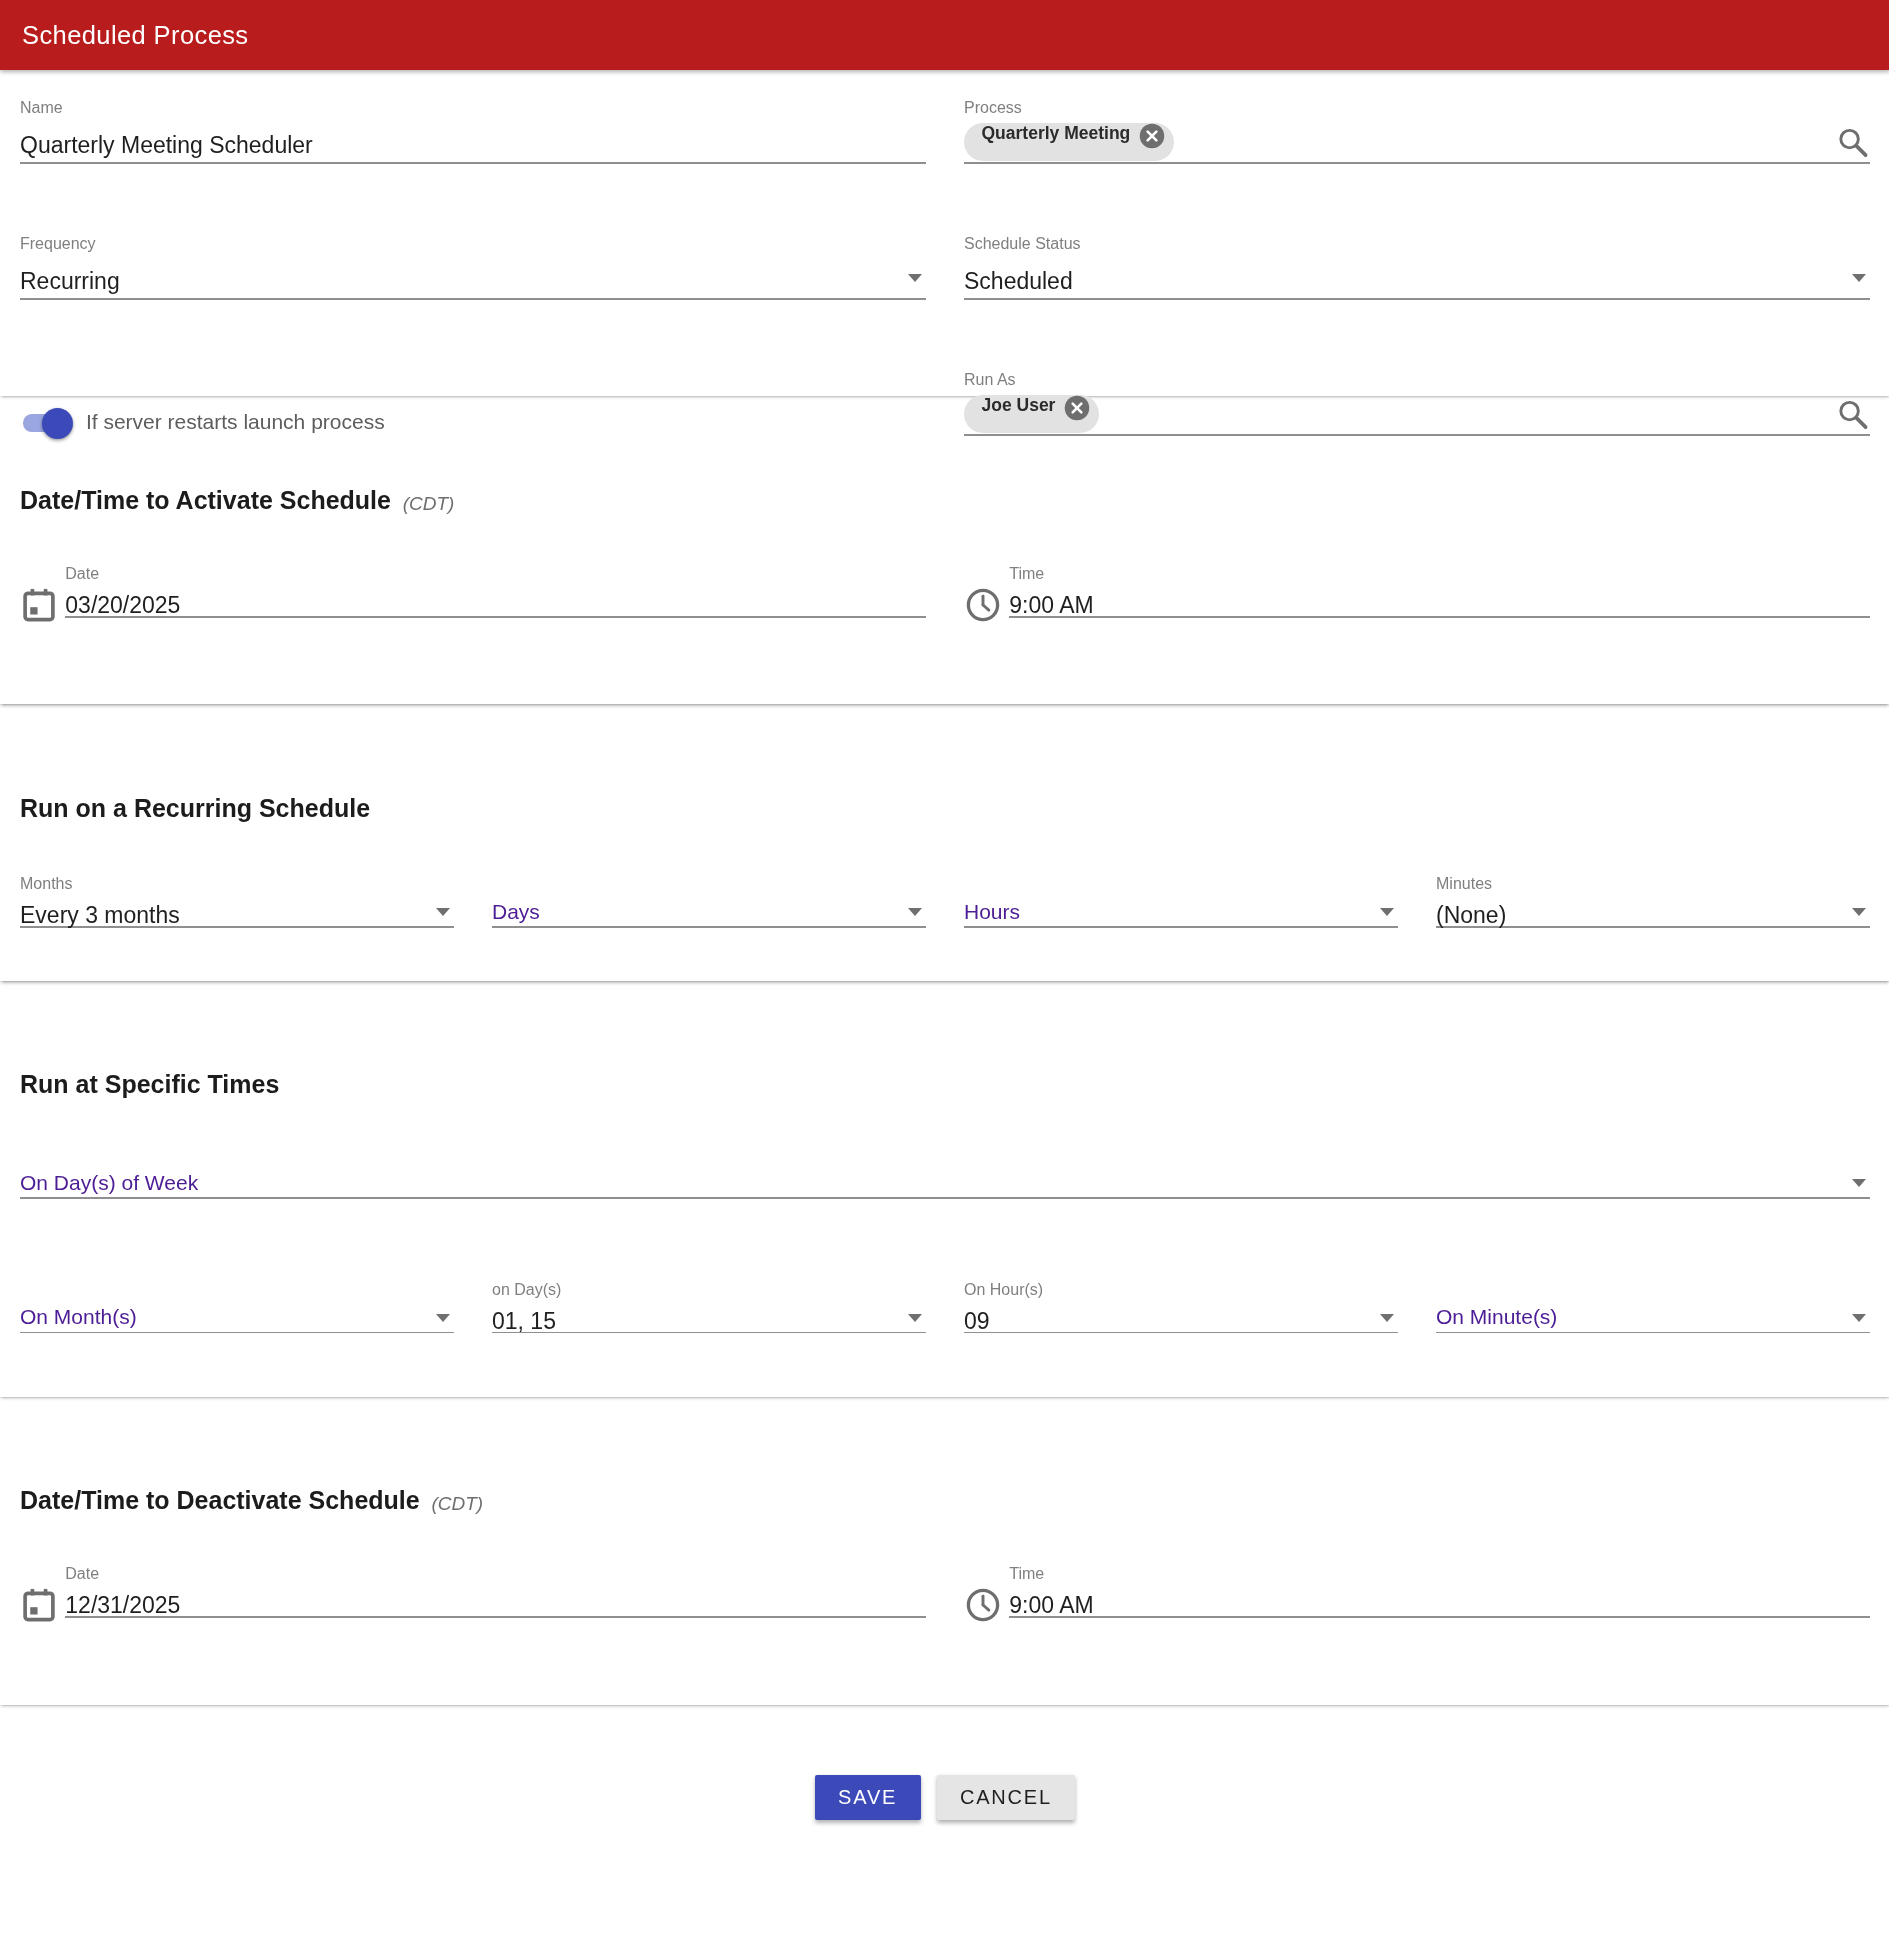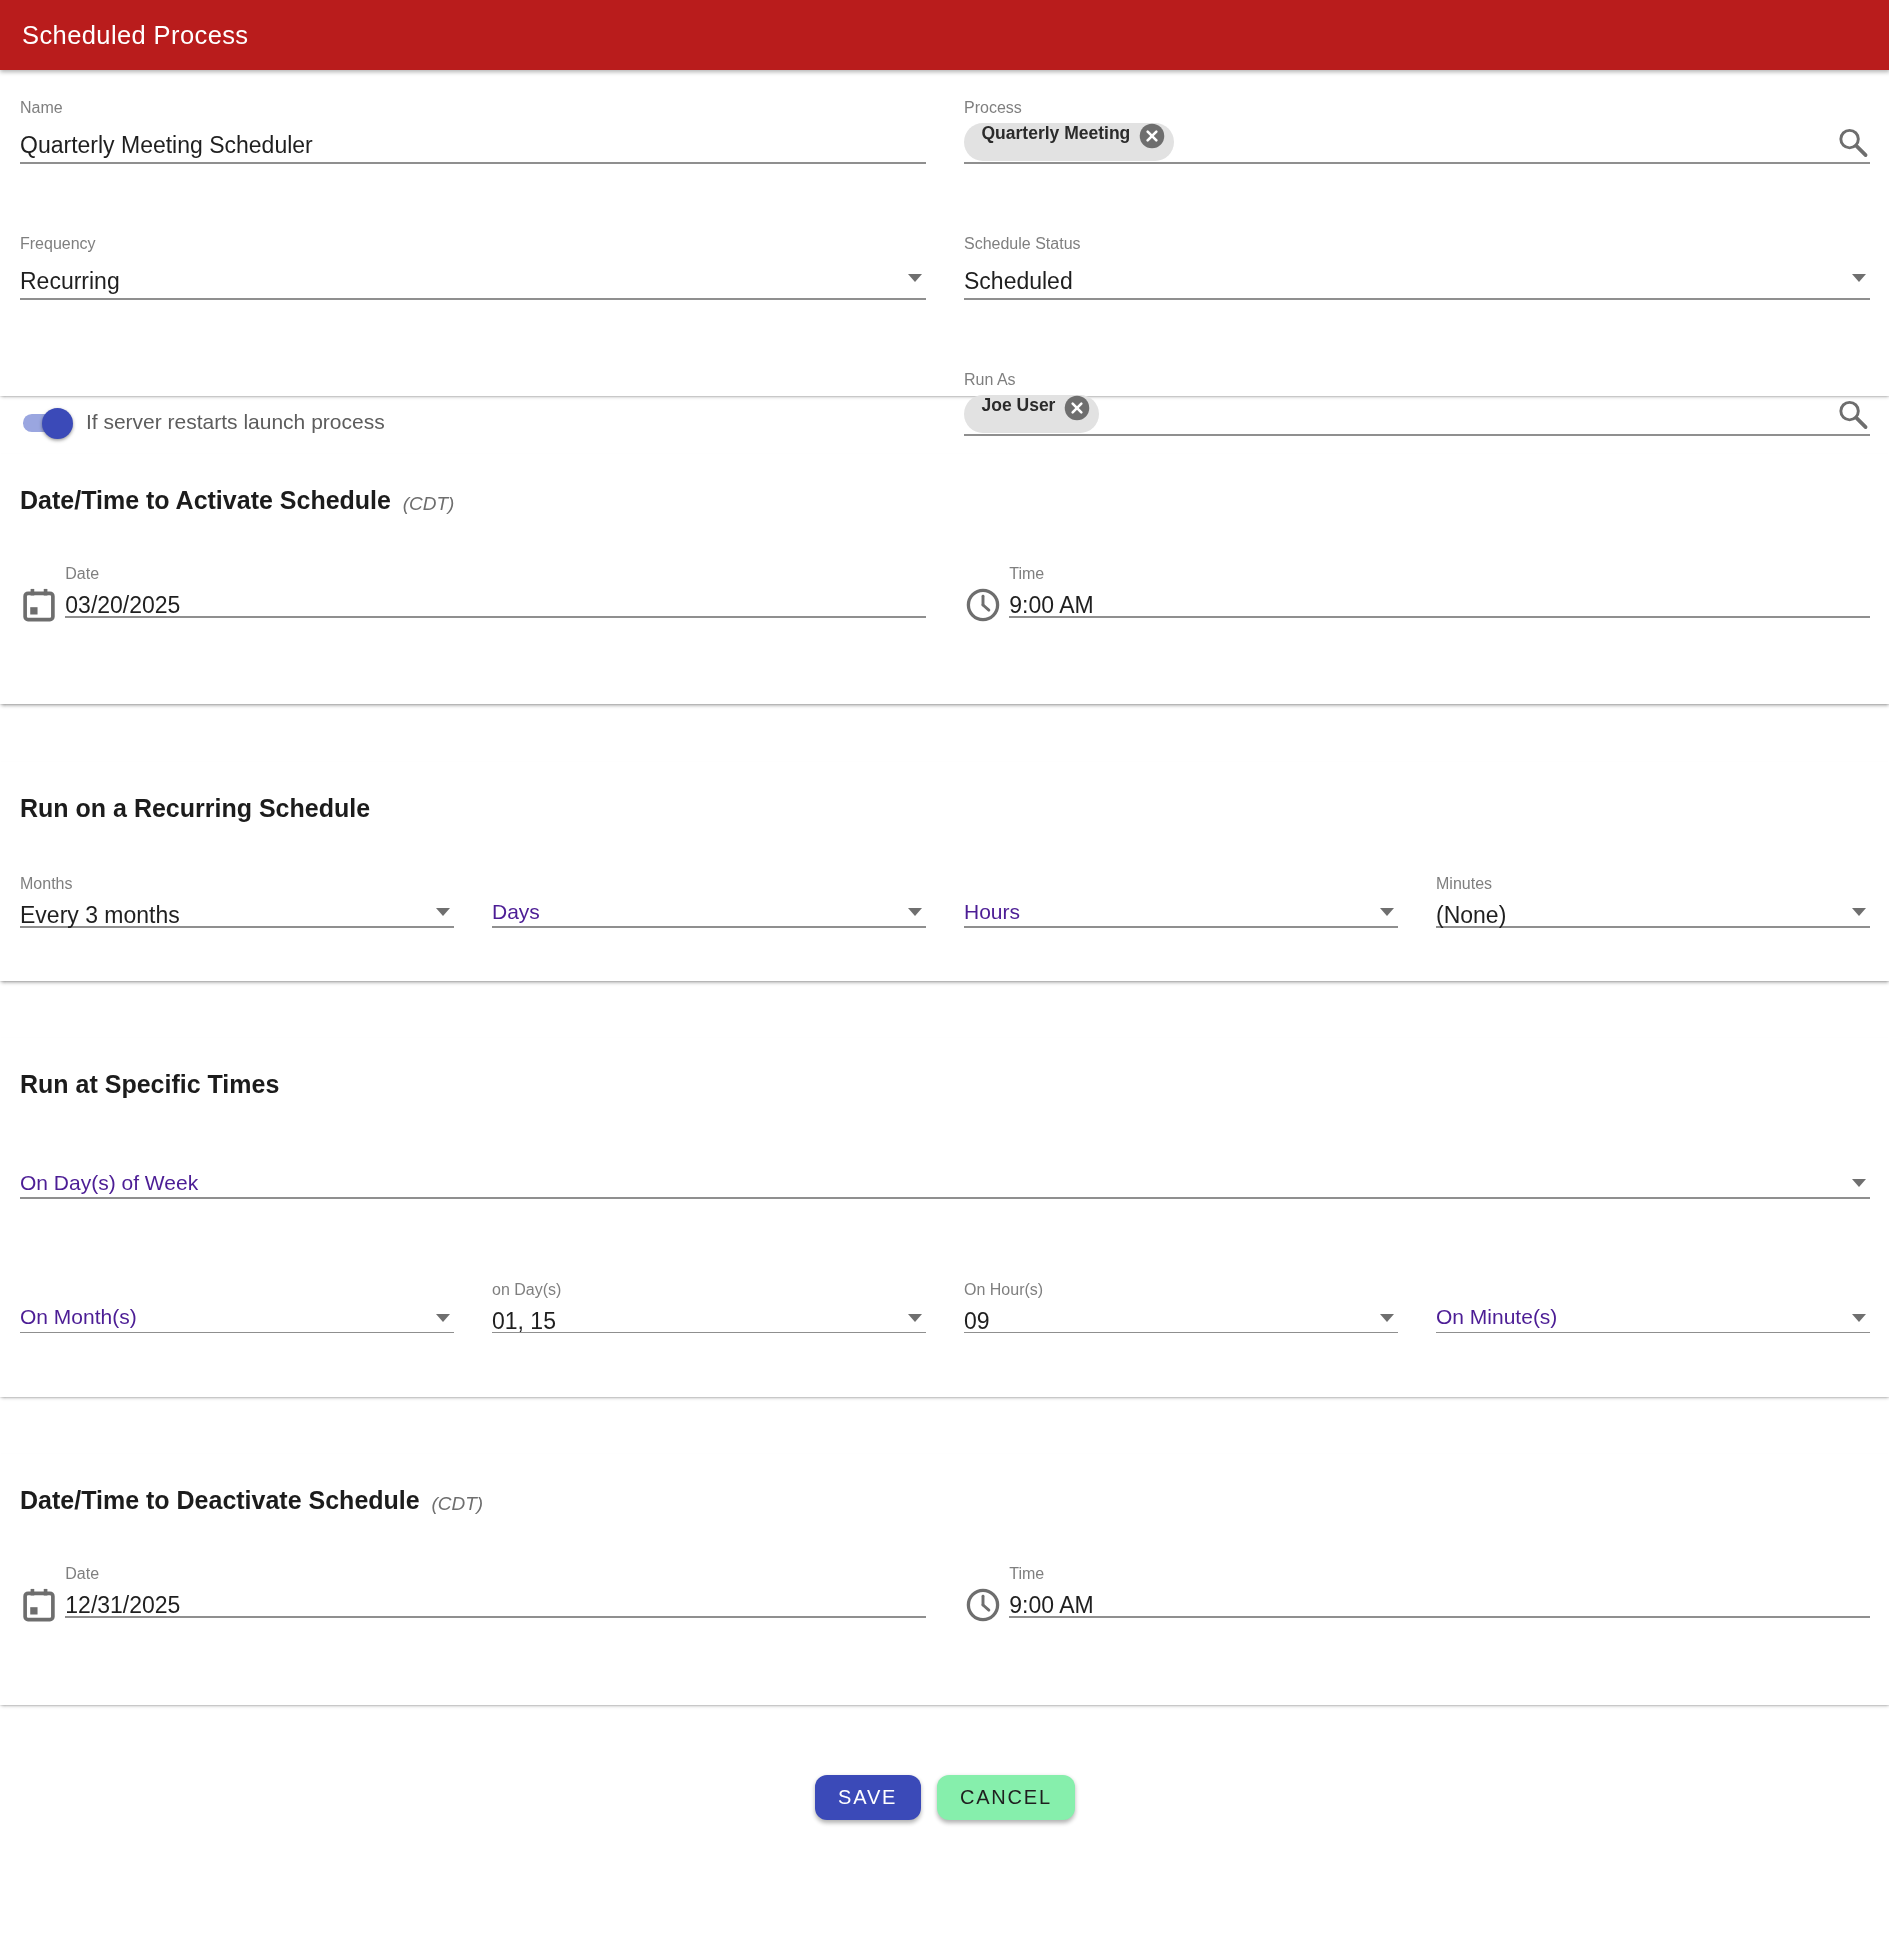--- a/index.html
+++ b/index.html
@@ -74,26 +74,26 @@
 
   
   .dt-row { display:grid; grid-template-columns:1fr 1fr; column-gap:38px; margin-top:49px; }
   .dt-field { display:flex; align-items:flex-start; }
   .dt-icon { width:38px; height:38px; margin-top:22px; flex:0 0 auto; cursor:pointer; }
   .dt-block { flex:1; margin-left:7.3px; }
 
   
   .actions { display:flex; justify-content:center; gap:16px; padding-top:70px; }
   .btn {
-    height:45px; border:none; border-radius:12px; font-family:"Liberation Sans", sans-serif;
+    height:45px; border:none; border-radius:2px; font-family:"Liberation Sans", sans-serif;
     font-size:20px; font-weight:500; letter-spacing:1.8px; cursor:pointer;
     box-shadow:0 2.2px 4.4px rgba(0,0,0,.3); padding:0 23.4px;
   }
   .btn-save { background:#3b4ab8; color:#ffffff; }
-  .btn-cancel { background:#86efac; color:#1f1f1f; }
+  .btn-cancel { background:#e5e5e5; color:#1f1f1f; }
 
   svg { display:block; }
 </style>
 </head>
 <body>
 
 <div class="appbar">
   <div class="title">Scheduled Process</div>
 </div>
 

